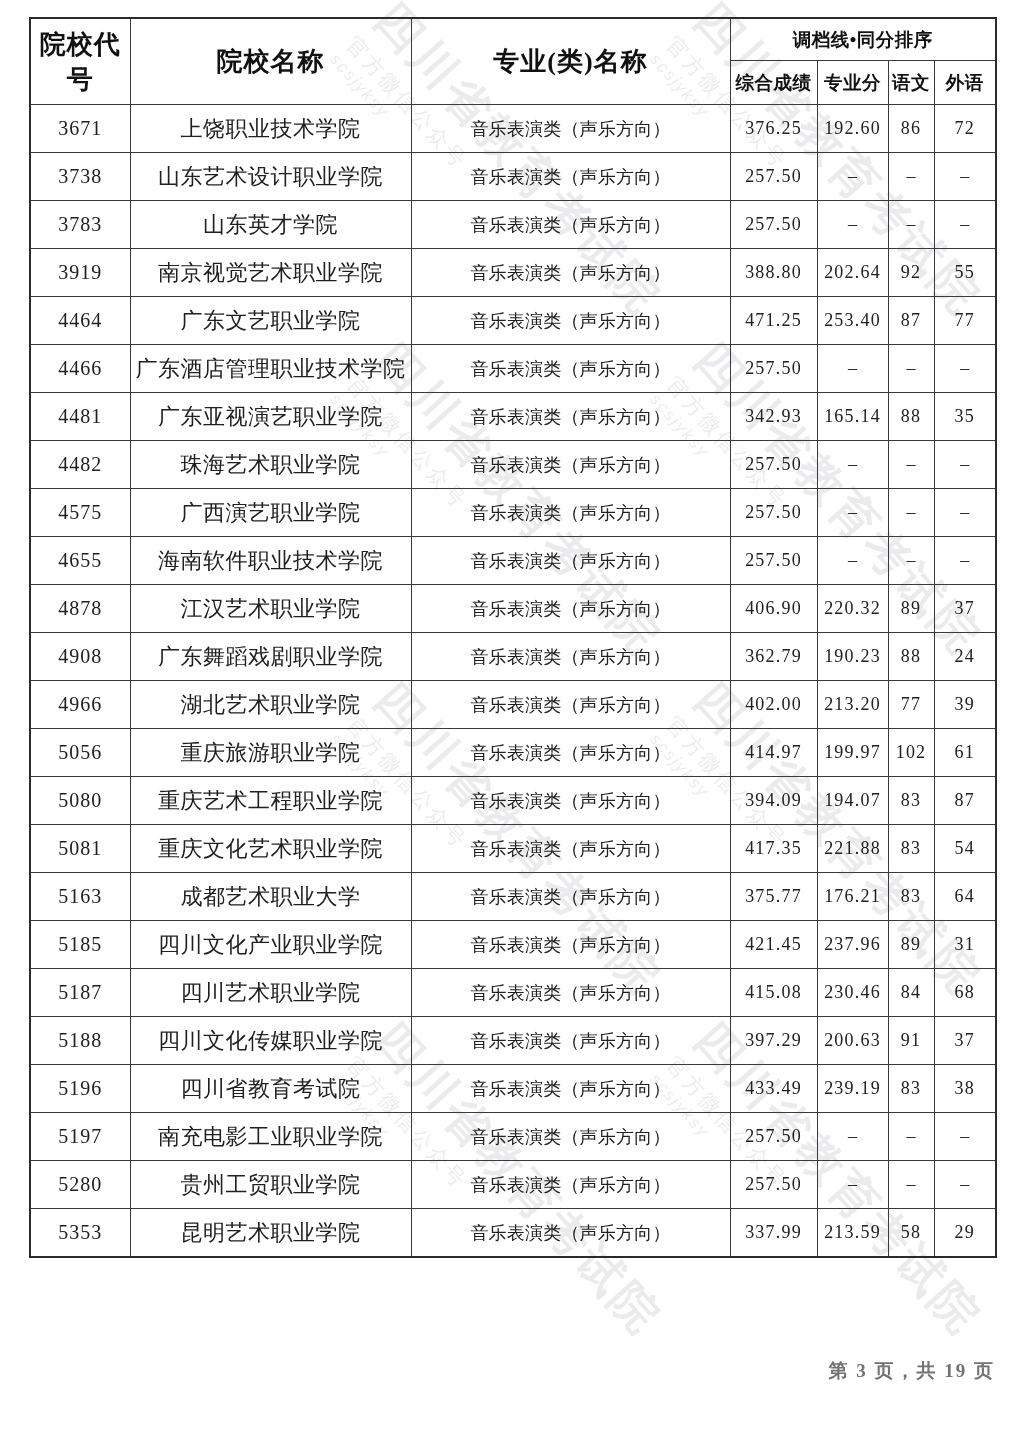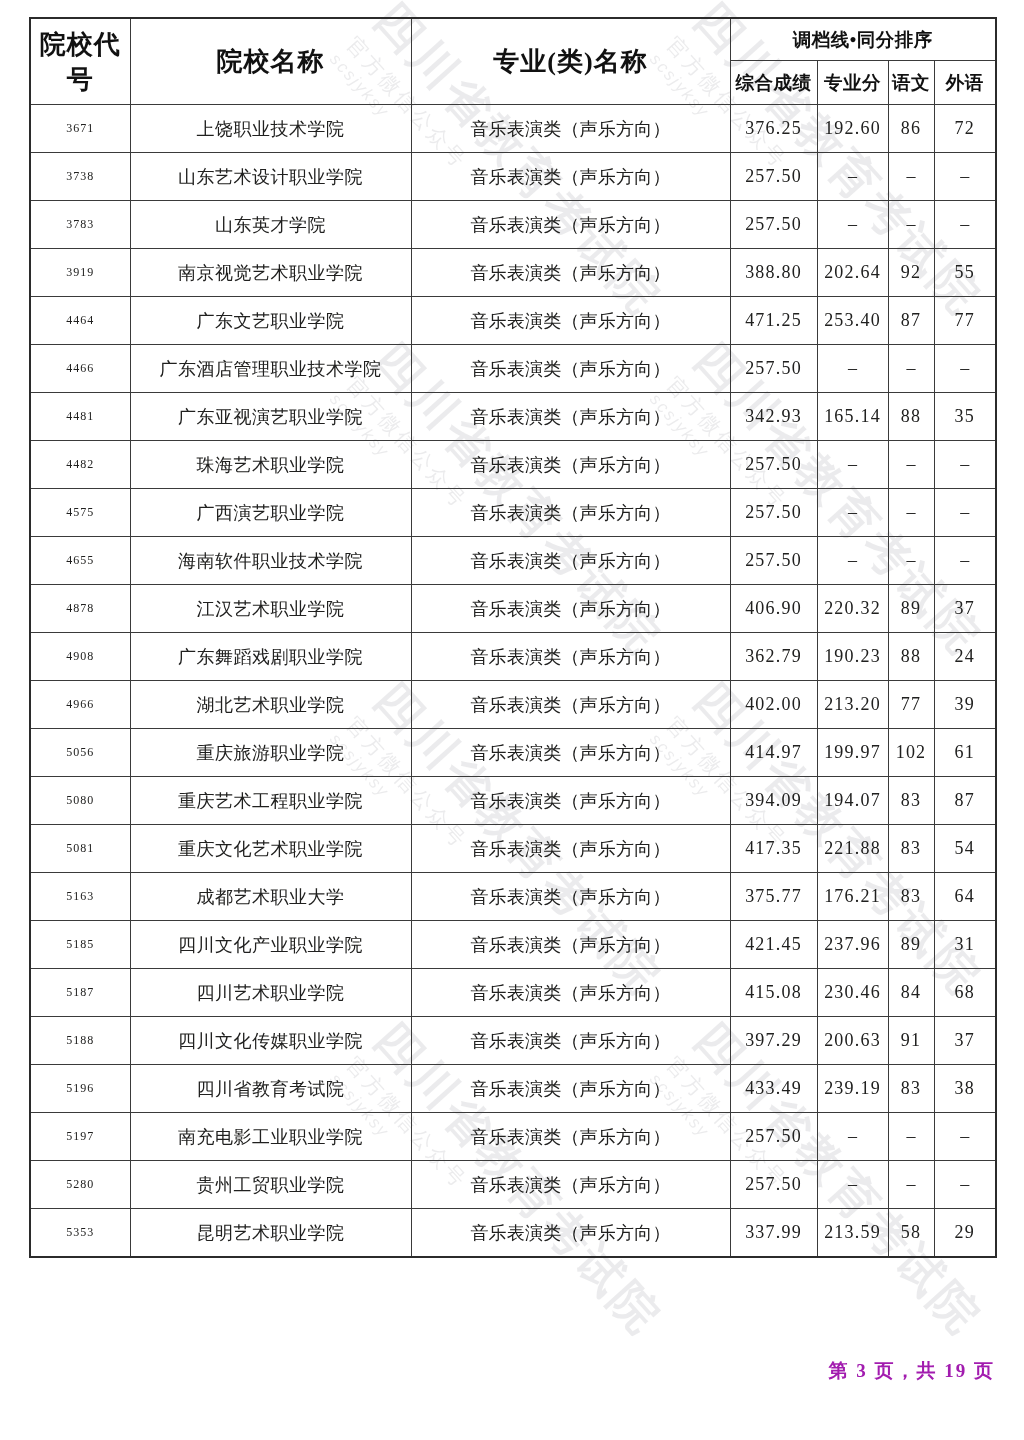--- a/index.html
+++ b/index.html
@@ -103,25 +103,25 @@
   thead th.h-yuwen,
   thead th.h-waiyu { font-size: 18.5px; letter-spacing: 0.5px; }
 
   tbody td {
     height: 47px;
     font-size: 18px;
     color: #20201f;
   }
   tbody td.c-code {
     font-family: "Liberation Serif", serif;
-    font-size: 12px;
+    font-size: 20px;
     letter-spacing: 1px;
   }
   tbody td.c-name {
-    font-size: 18px;
+    font-size: 22px;
     letter-spacing: 0.5px;
   }
   tbody td.c-major {
     font-size: 18px;
     letter-spacing: 0.2px;
   }
   tbody td.c-num {
     font-family: "Liberation Serif", serif;
     font-size: 18px;
     letter-spacing: 1.2px;
@@ -133,21 +133,21 @@
 
   
   #page-footer {
     position: absolute;
     right: 29px;
     top: 1358px;
     z-index: 10;
     font-size: 19px;
     font-weight: 700;
     letter-spacing: 2px;
-    color: #a21caf;
+    color: #737373;
   }
 </style>
 </head>
 <body>
 
 <div id="watermark-layer">
     <div class="wm-unit" style="left: 300px; top: 120px; transform: rotate(48deg);">
       <div class="wm-main">四川省教育考试院</div>
       <div class="wm-sub">官方微信公众号</div>
       <div class="wm-lat">scsjyksy</div>

